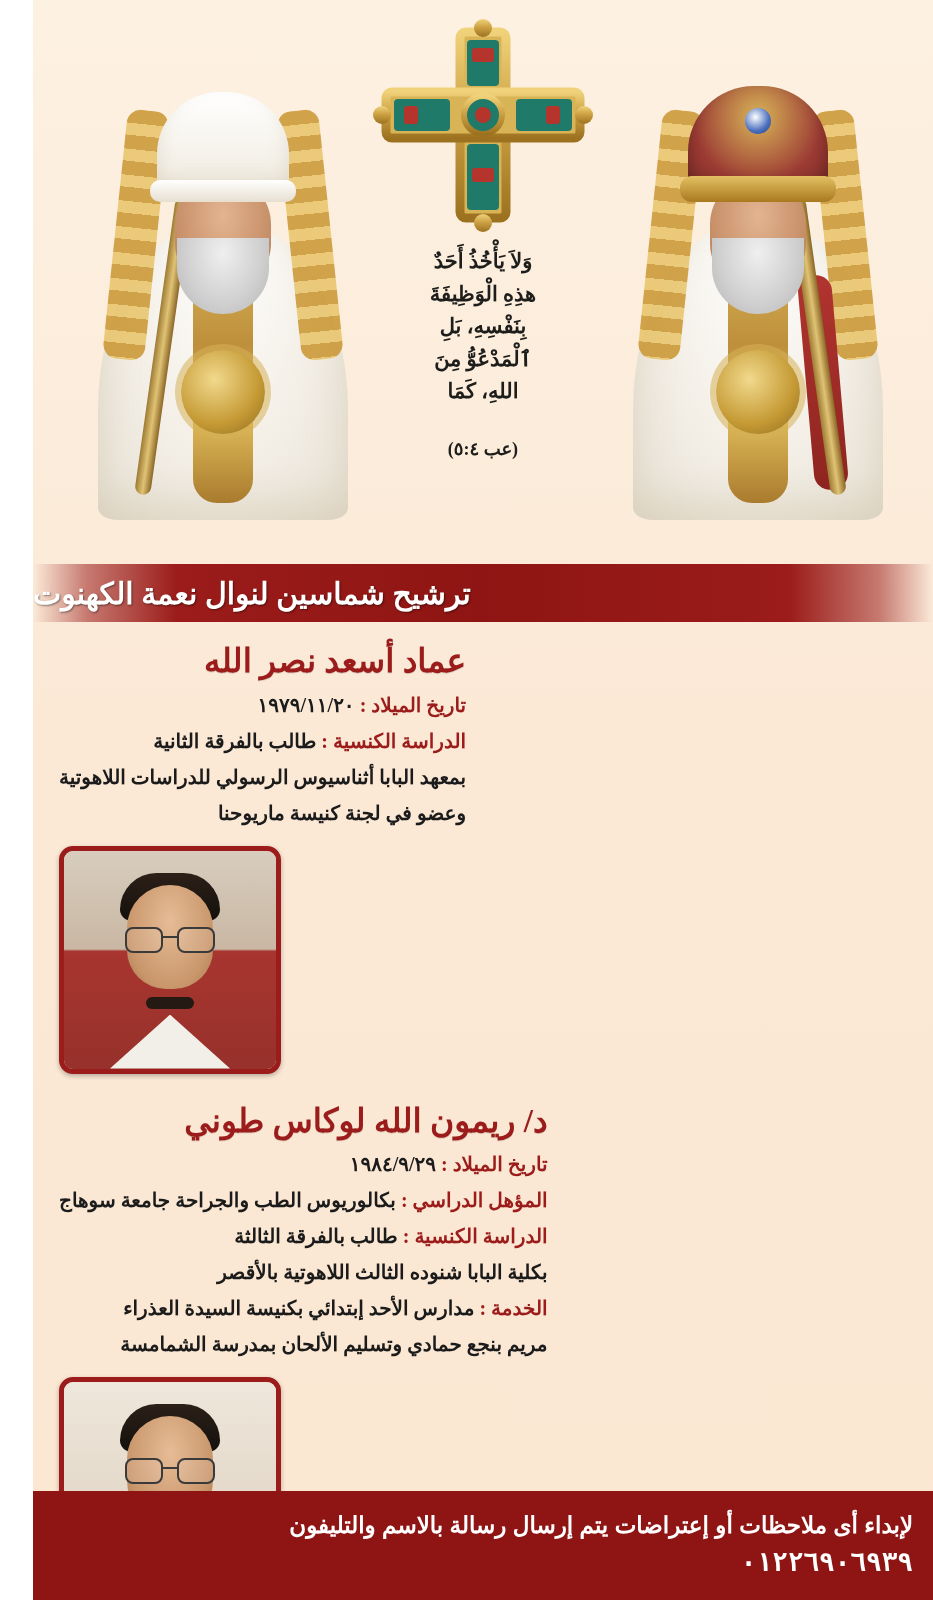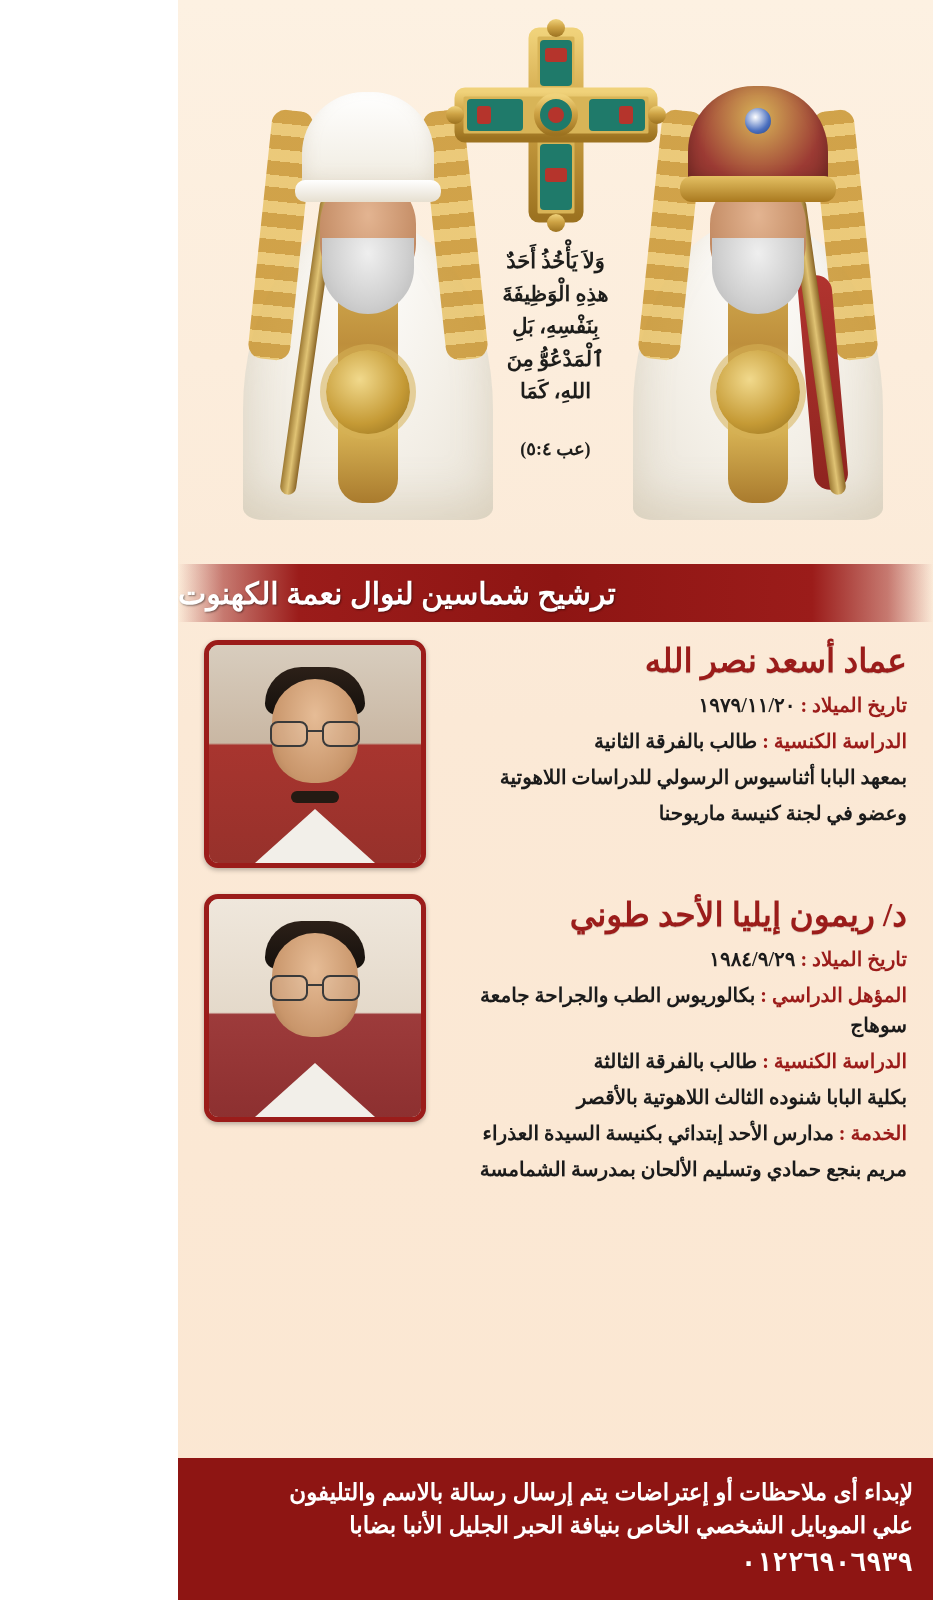--- a/index.html
+++ b/index.html
@@ -5,21 +5,21 @@
   html, body {
     margin: 0;
     padding: 0;
     background: #ffffff;
   }
   body {
     font-family: "Liberation Sans", sans-serif;
   }
   .poster {
     position: relative;
-    width: 755px;
+    width: 900px;
     height: 1600px;
     background: linear-gradient(180deg, #fdf1e2 0%, #fbe9d6 45%, #fbe7d2 100%);
     overflow: hidden;
     box-sizing: border-box;
   }
 
   
   .header {
     position: relative;
     height: 560px;
@@ -242,22 +242,23 @@
     letter-spacing: 0px;
     text-shadow: 1px 1px 2px rgba(0,0,0,.45);
   }
 
   
   .candidates {
     padding: 18px 26px 0 26px;
   }
   .candidate {
     display: flex;
-    align-items: flex-start;
-    gap: 18px;
+    flex-direction: column;
+    align-items: flex-end;
+    gap: 12px;
     margin-bottom: 26px;
   }
   .photo-frame {
     flex: 0 0 auto;
     width: 212px;
     height: 218px;
     border: 5px solid #9b1c1a;
     border-radius: 14px;
     overflow: hidden;
     box-shadow: 0 2px 5px rgba(0,0,0,.28);
@@ -502,21 +503,21 @@
               <span class="l"></span>
               <span class="r"></span>
             </div>
           <div class="pcollar"></div>
         </div>
       </div>
     </div>
 
     <div class="candidate">
       <div class="info">
-        <h2 class="cand-name">د/ ريمون إيليا الأحد طوني</h2>
+        <h2 class="cand-name">د/ ريمون الله لوكاس طوني</h2>
         <p class="info-line">
           <span class="lbl">تاريخ الميلاد :</span>
           <span>١٩٨٤/٩/٢٩</span>
         </p>
         <p class="info-line">
           <span class="lbl">المؤهل الدراسي :</span>
           <span>بكالوريوس الطب والجراحة جامعة سوهاج</span>
         </p>
         <p class="info-line">
           <span class="lbl">الدراسة الكنسية :</span>
@@ -539,17 +540,16 @@
             </div>
           <div class="pcollar"></div>
         </div>
       </div>
     </div>
 
   </div>
 
   <div class="footer">
     <div class="footer-line">لإبداء أى ملاحظات أو إعتراضات يتم إرسال رسالة بالاسم والتليفون</div>
-    <div class="footer-line">علي الموبايل الشخصي الخاص بنيافة الحبر الجليل الأنبا بضابا</div>
     <div class="footer-line footer-phone">٠١٢٢٦٩٠٦٩٣٩</div>
   </div>
 
 </div>
 
 </body></html>

